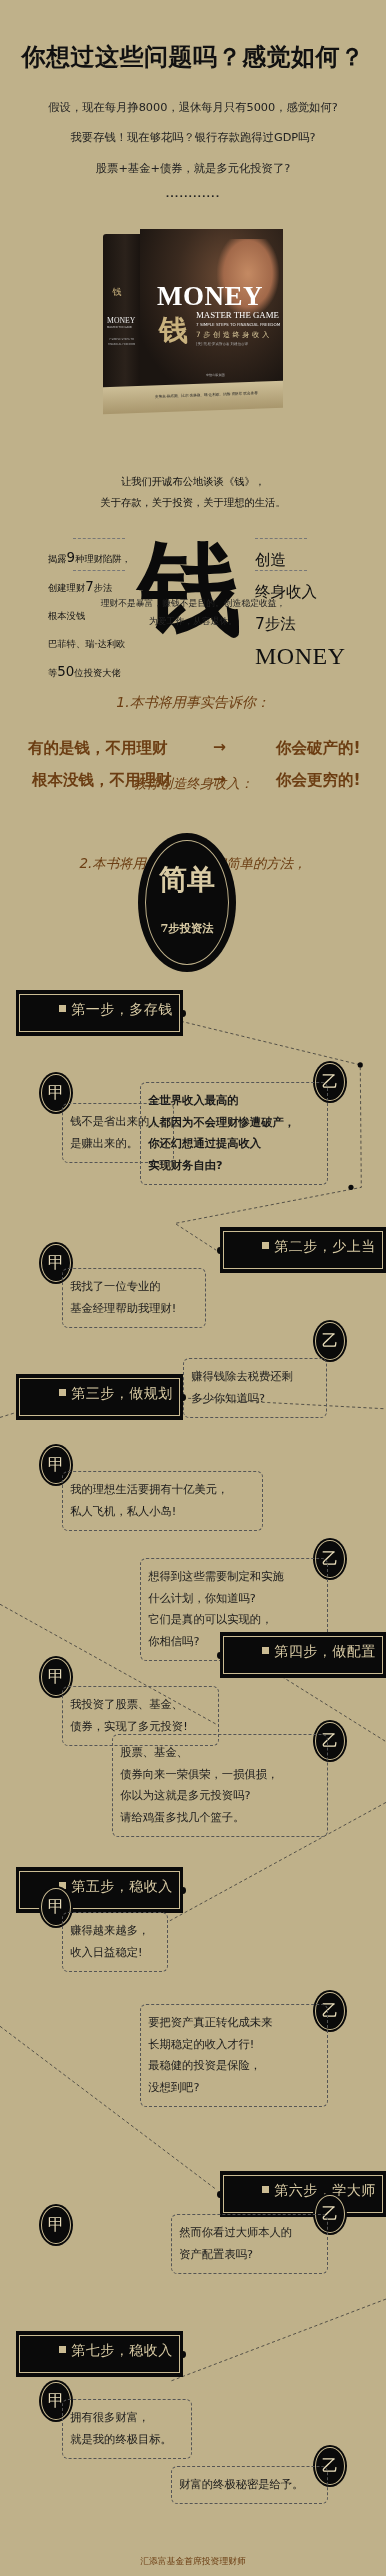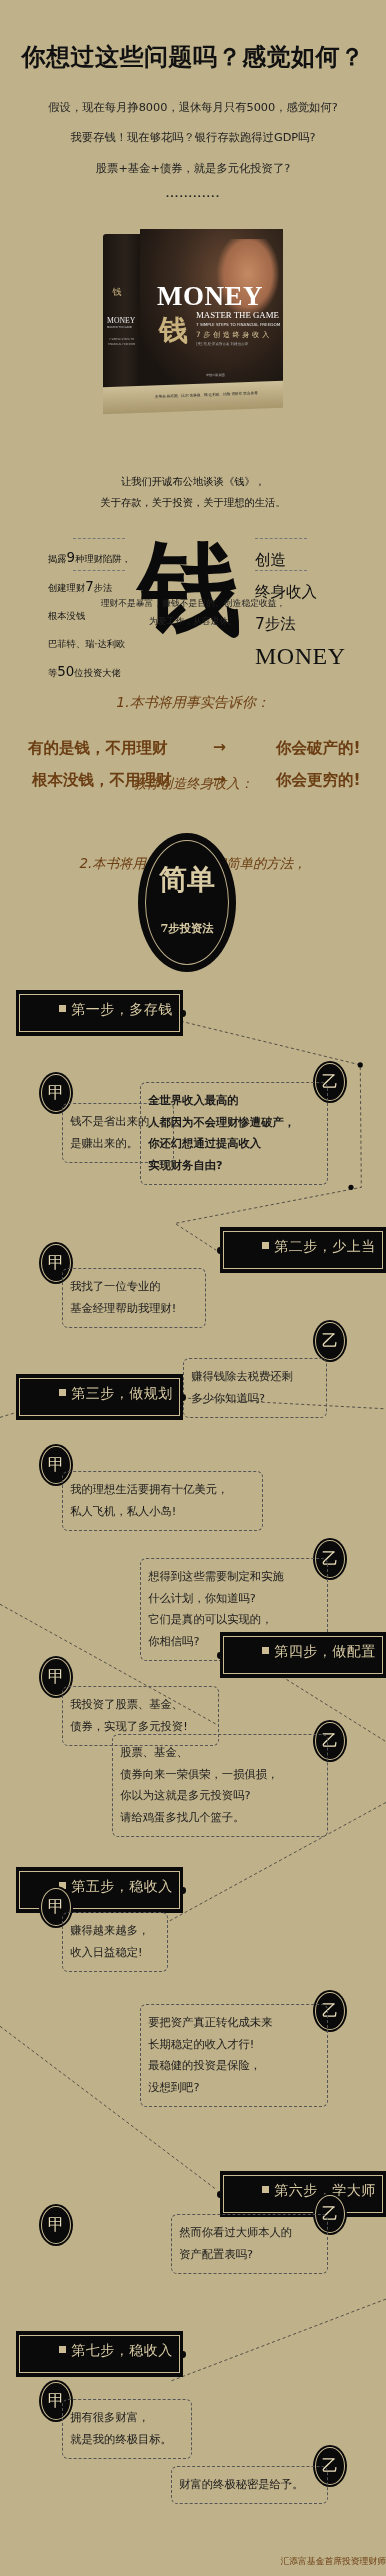--- a/index.html
+++ b/index.html
@@ -78,21 +78,21 @@
 
   
   .avatar { width: 34px; height: 42px; background: #0a0a0a; border-radius: 50%; }
   .avatar-ring { position: absolute; left: 2.1px; top: 2.1px; right: 2.1px; bottom: 2.1px; border: 0.6px solid #cbbc93; border-radius: 50%; }
   .avatar-ch { position: absolute; left: 0; width: 100%; top: 10.3px; text-align: center; font-size: 16.5px; color: #e6dab8; }
   .bubble { border: 0.8px dashed #555; border-radius: 6.2px; padding: 7.2px 7.2px 7.2px 7.2px; font-size: 11.3px; line-height: 21.6px; color: #1a1a1a; white-space: pre-line; }
 
   svg.conn { position: absolute; left: 0; top: 0; }
 
   
-  .trans-role { top: 2556px; font-size: 8.8px; color: #6b3d12; text-align: right; }
+  .trans-role { top: 2556px; font-size: 8.8px; color: #6b3d12; }
 </style>
 </head>
 <body>
 
 <div class="page">
 
   <div class="abs center headline">你想过这些问题吗？感觉如何？</div>
   <div class="abs center q-line" style="top:100px">假设，现在每月挣8000，退休每月只有5000，感觉如何?</div>
   <div class="abs center q-line" style="top:130px">我要存钱！现在够花吗？银行存款跑得过GDP吗?</div>
   <div class="abs center q-line" style="top:161px">股票+基金+债券，就是多元化投资了?</div>

